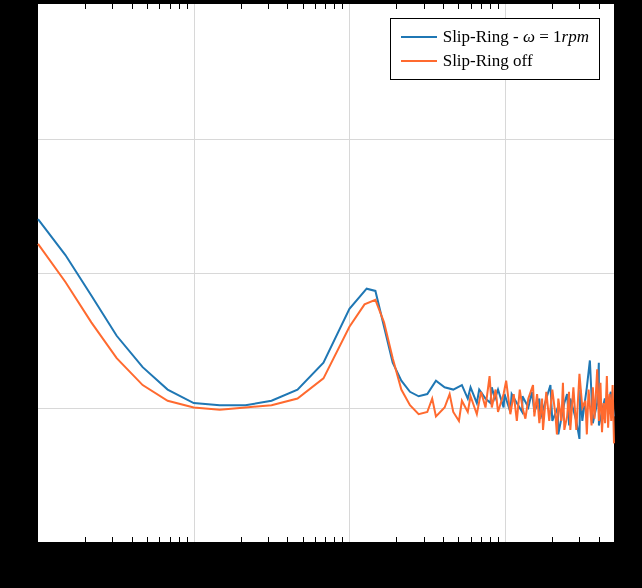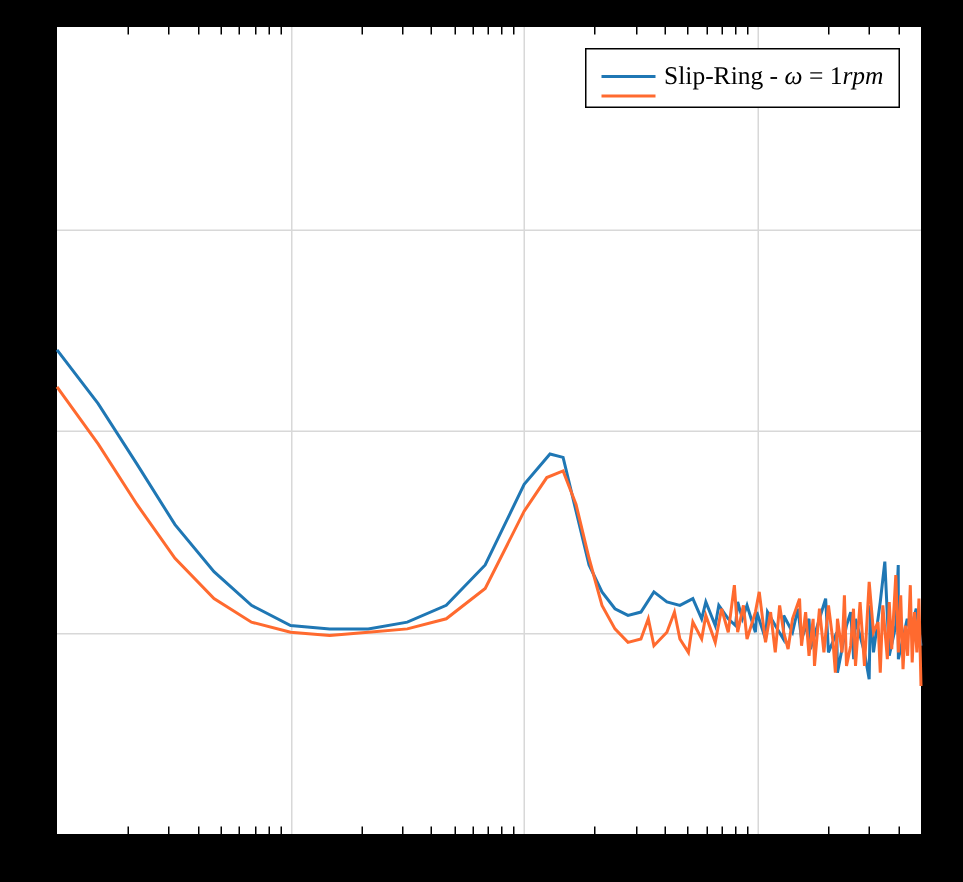--- a/index.html
+++ b/index.html
@@ -10,21 +10,21 @@
   }
   .chart-container {
     position: relative;
     width: 642px;
     height: 588px;
     background: #000;
   }
   .plot-area {
     position: absolute;
     left: 36px;
-    top: 16px;
+    top: 2px;
     width: 580px;
     height: 542px;
     background: #fff;
     border: 2px solid #000;
     box-sizing: border-box;
   }
   .grid-line-v {
     position: absolute;
     top: 0;
     bottom: 0;
@@ -103,20 +103,21 @@
         <path d="M0.00 215.20 L27.42 251.07 L53.32 291.42 L78.66 331.77 L104.66 363.15 L129.64 385.57 L155.72 399.02 L181.77 401.26 L207.49 401.26 L233.53 396.77 L259.51 385.57 L285.46 358.67 L311.44 304.87 L328.66 284.69 L337.40 286.93 L346.04 322.80 L354.70 358.67 L363.33 376.60 L371.98 387.81 L380.66 392.29 L389.29 390.05 L397.95 376.60 L406.60 383.33 L415.26 385.57 L423.90 381.08 L429.78 394.53 L432.55 383.33 L438.84 399.02 L441.20 385.57 L447.49 394.53 L452.40 399.02 L453.79 383.33 L456.96 394.53 L460.01 385.57 L465.60 403.50 L466.52 390.05 L472.35 407.98 L473.65 390.05 L478.84 399.02 L484.20 407.98 L484.46 392.29 L490.35 403.50 L493.94 387.81 L496.35 407.98 L501.35 394.53 L502.31 414.71 L508.31 394.53 L512.43 381.08 L514.31 416.95 L519.86 403.50 L520.31 430.40 L526.33 399.02 L529.12 390.05 L531.13 421.43 L532.33 394.53 L538.32 416.95 L541.45 434.88 L542.26 385.57 L544.32 416.95 L548.84 383.33 L551.88 356.43 L554.83 419.19 L559.20 399.02 L560.83 358.67 L560.91 421.43 L566.82 394.53 L568.87 403.50 L572.82 387.81 L576.00 412.47 " stroke="#1f77b4" stroke-width="2" fill="none"></path>
         <path d="M0.00 239.86 L27.42 277.97 L53.32 318.32 L78.66 354.18 L104.66 381.08 L129.64 396.77 L155.72 403.50 L181.77 405.74 L207.49 403.50 L233.53 401.26 L259.51 394.53 L285.46 374.36 L311.44 322.80 L326.53 300.38 L337.40 295.90 L346.04 318.32 L354.70 354.18 L363.33 385.57 L371.98 401.26 L380.66 410.23 L389.29 407.98 L394.20 394.53 L397.95 412.47 L406.60 403.50 L411.64 390.05 L415.26 407.98 L420.95 416.95 L423.90 396.77 L429.78 407.98 L432.55 392.29 L438.84 410.23 L443.04 387.81 L447.49 403.50 L451.58 372.12 L453.79 403.50 L457.62 385.57 L460.01 407.98 L465.60 390.05 L468.16 376.60 L472.35 410.23 L475.72 390.05 L478.84 416.95 L481.76 385.57 L484.46 403.50 L487.40 414.71 L490.35 394.53 L495.03 381.08 L496.35 412.47 L499.08 390.05 L501.35 419.19 L504.08 394.53 L505.00 425.92 L508.31 387.81 L511.27 416.95 L514.31 385.57 L517.38 410.23 L518.92 430.40 L520.31 394.53 L523.37 416.95 L524.94 378.84 L526.33 425.92 L529.12 412.47 L530.99 387.81 L532.33 425.92 L535.39 383.33 L536.79 403.50 L538.32 425.92 L541.45 369.88 L544.32 403.50 L547.38 396.77 L548.84 430.40 L550.56 385.57 L553.57 421.43 L554.83 383.33 L556.49 414.71 L559.20 365.39 L560.92 416.95 L562.47 378.84 L564.01 428.16 L565.55 399.02 L567.09 419.19 L568.87 372.12 L570.12 423.67 L571.66 390.05 L573.24 416.95 L574.63 381.08 L576.00 439.37 " stroke="#ff6a2f" stroke-width="2" fill="none"></path>
       </svg>
     <div class="legend">
       <div class="legend-row">
         <div class="legend-swatch swatch-blue"></div>
         <div class="legend-text">Slip-Ring - <span class="ital">ω</span> = 1<span class="ital">rpm</span></div>
       </div>
       <div class="legend-row">
         <div class="legend-swatch swatch-orange"></div>
+        <div class="legend-text">Slip-Ring off</div>
       </div>
     </div>
   <div class="minor-tick-bottom" style="left: 46.8761px;"></div>
       <div class="minor-tick-top" style="left: 46.8761px;"></div>
       <div class="minor-tick-bottom" style="left: 74.2969px;"></div>
       <div class="minor-tick-top" style="left: 74.2969px;"></div>
       <div class="minor-tick-bottom" style="left: 93.7522px;"></div>
       <div class="minor-tick-top" style="left: 93.7522px;"></div>
       <div class="minor-tick-bottom" style="left: 108.843px;"></div>
       <div class="minor-tick-top" style="left: 108.843px;"></div>

